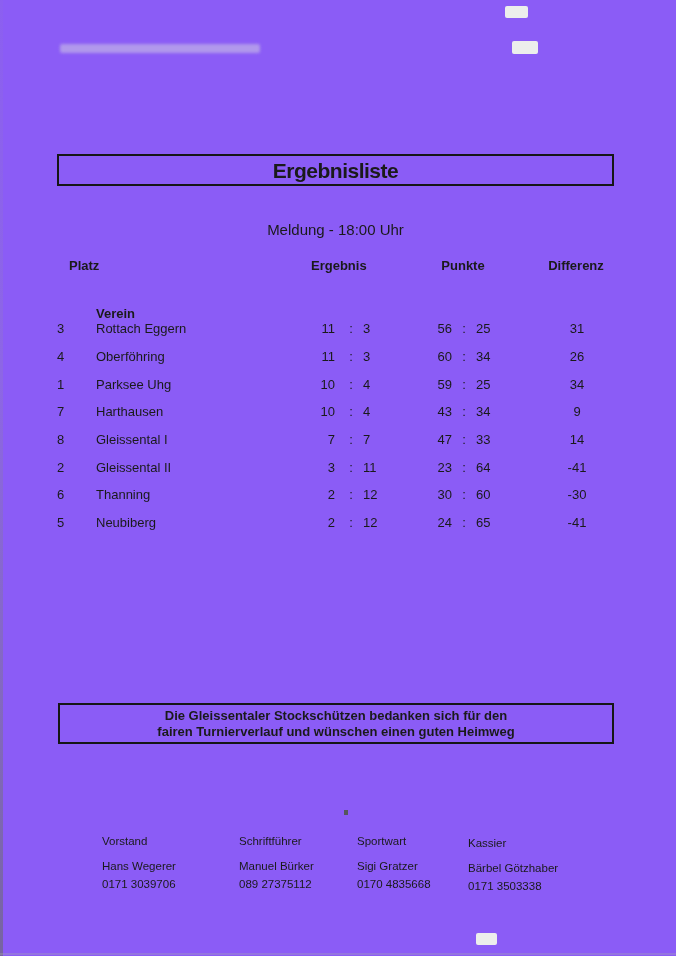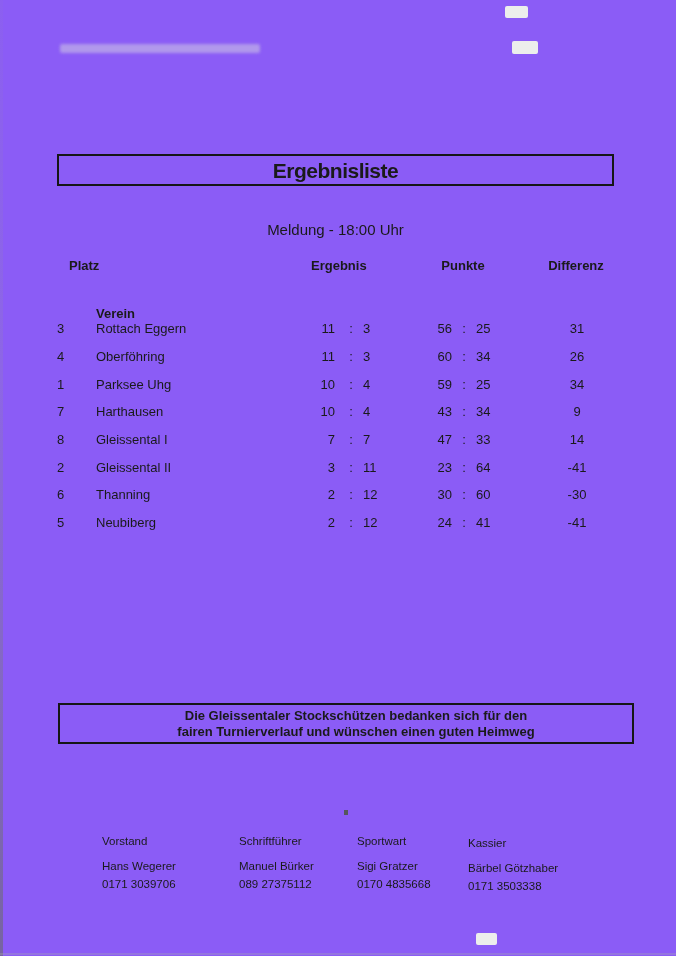--- a/index.html
+++ b/index.html
@@ -47,21 +47,21 @@
   .c-erg-sep { left:343px; width:16px; text-align:center; }
   .c-erg-r { left:363px; }
   .c-pkt-l { left:420px; width:32px; text-align:right; }
   .c-pkt-sep { left:456px; width:16px; text-align:center; }
   .c-pkt-r { left:476px; }
   .c-diff { left:548px; width:58px; text-align:center; }
 
   
   .notice-box { position:absolute; left:58px; top:703px; width:552px; height:34px;
     border:2px solid #161616; text-align:center; font-weight:bold; font-size:13px;
-    line-height:16px; padding-top:3px;padding-left:20px; }
+    line-height:16px; padding-top:3px; }
 
   
   .contact { position:absolute; top:835px; font-size:11.5px; }
   .ct0 { left:102px; } .ct1 { left:239px; } .ct2 { left:357px; } .ct3 { left:468px; top:837px; }
   .contact span { position:absolute; left:0; white-space:nowrap; }
   .contact .role { top:0; }
   .contact .name { top:25px; }
   .contact .phone { top:43px; }
 </style>
 </head>
@@ -166,21 +166,21 @@
     <span class="cell c-diff">-30</span>
   </div>
   <div class="row r7">
     <span class="cell c-platz">5</span>
     <span class="cell c-verein">Neubiberg</span>
     <span class="cell c-erg-l">2</span>
     <span class="cell c-erg-sep">:</span>
     <span class="cell c-erg-r">12</span>
     <span class="cell c-pkt-l">24</span>
     <span class="cell c-pkt-sep">:</span>
-    <span class="cell c-pkt-r">41</span>
+    <span class="cell c-pkt-r">65</span>
     <span class="cell c-diff">-41</span>
   </div>
 
   <div class="notice-box">
     <div>Die Gleissentaler Stockschützen bedanken sich für den</div>
     <div>fairen Turnierverlauf und wünschen einen guten Heimweg</div>
   </div>
 
   <div class="contact ct0">
     <span class="role">Vorstand</span>

